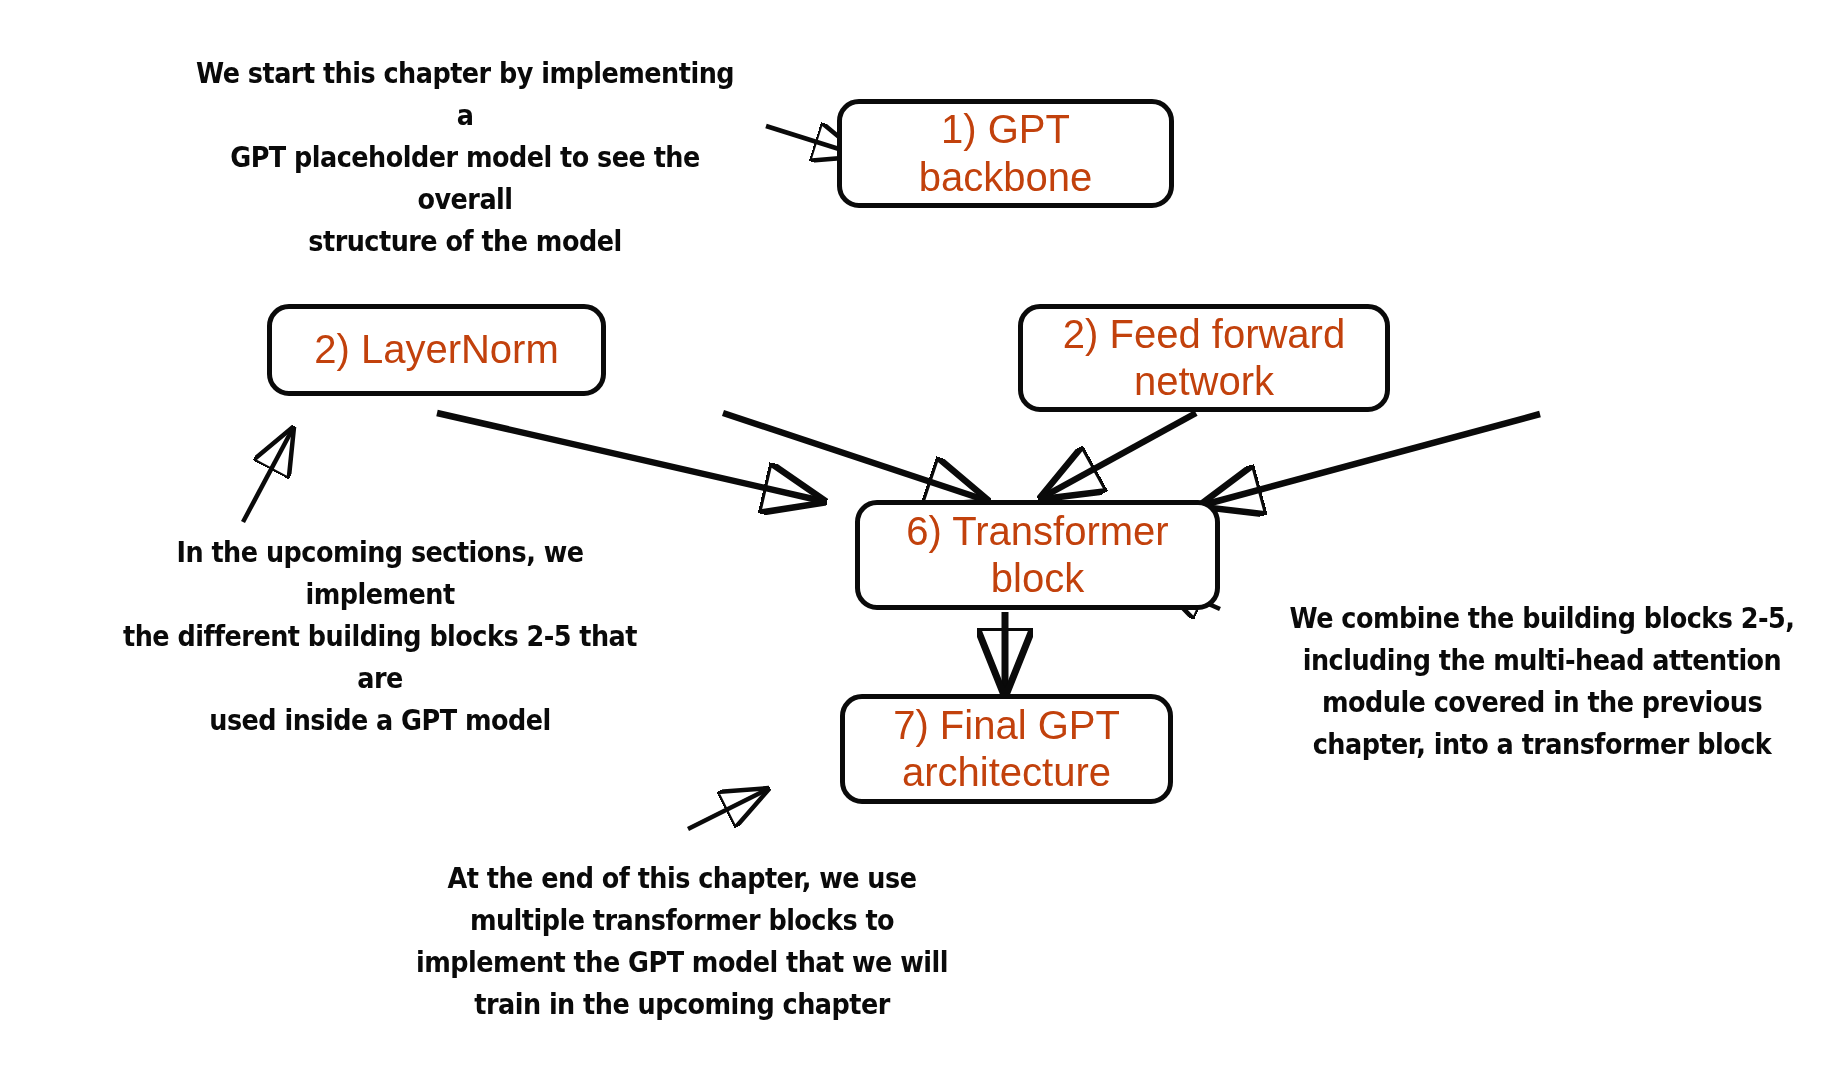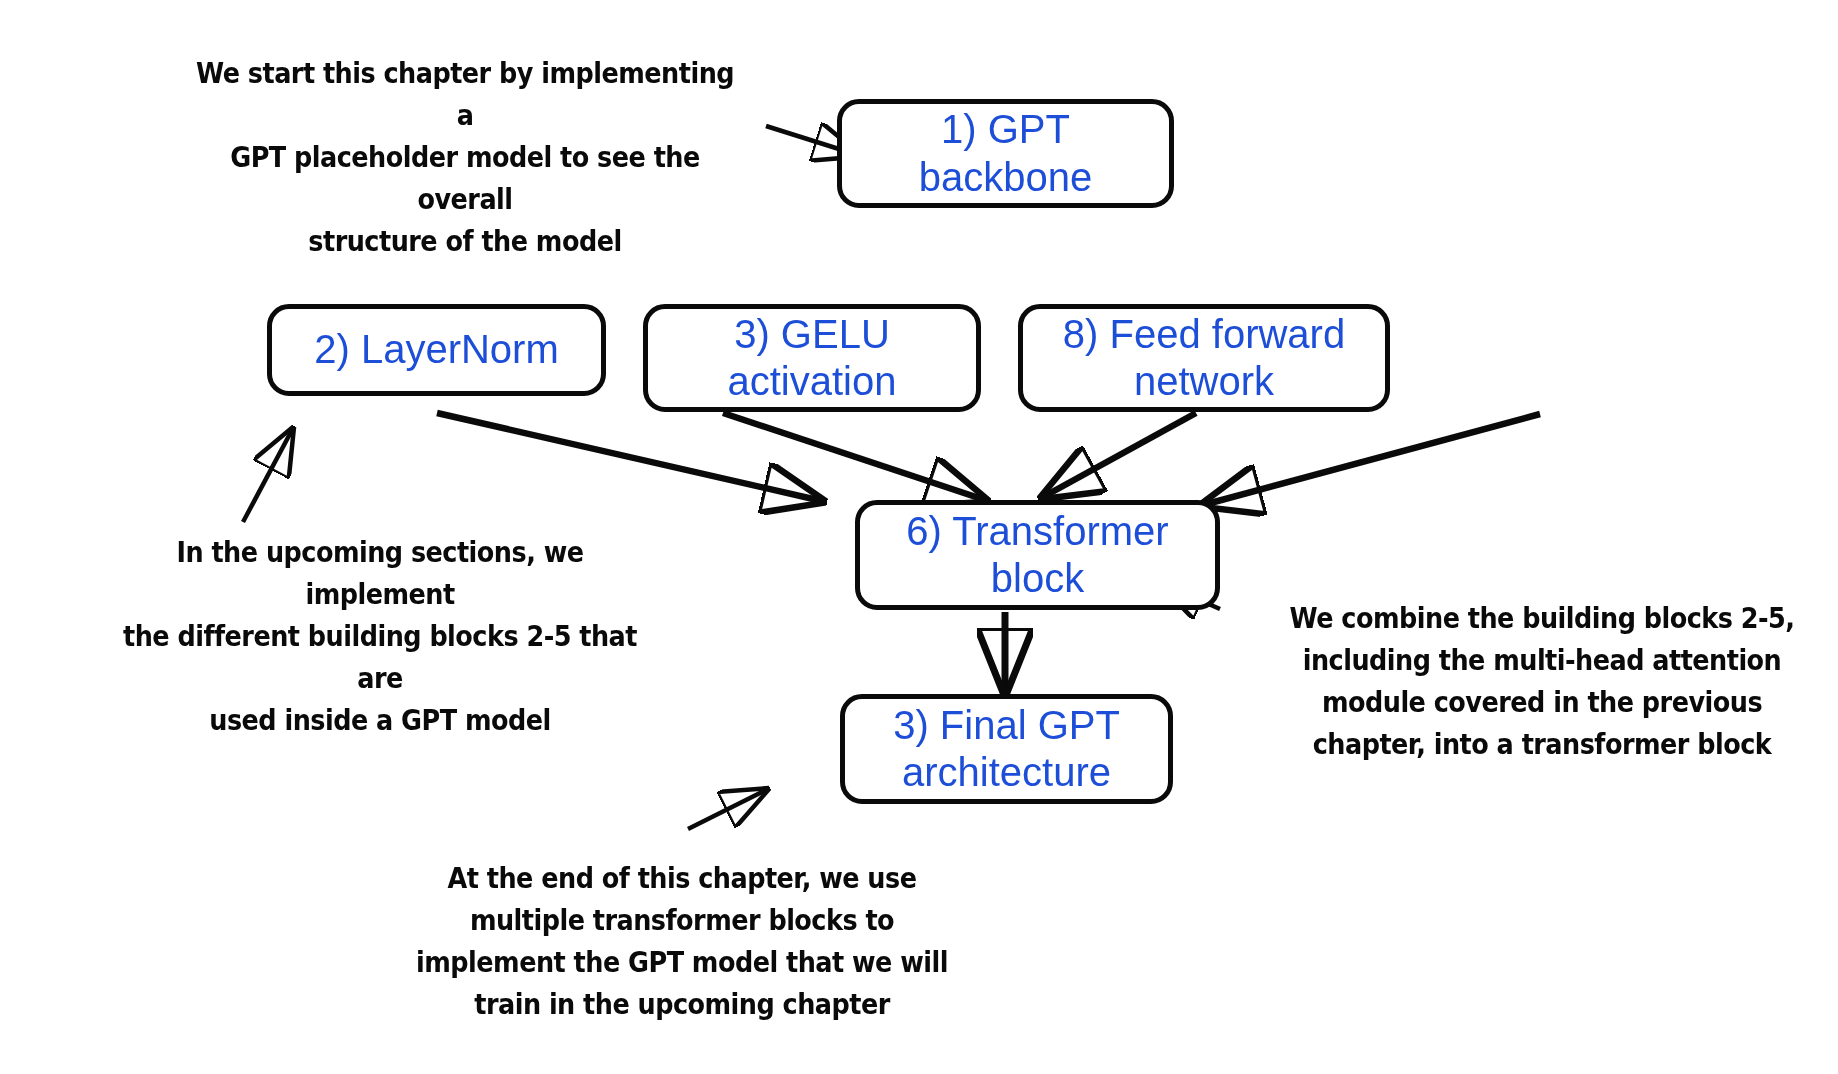--- a/index.html
+++ b/index.html
@@ -24,21 +24,21 @@
     border-radius: 22px;
     background: #ffffff;
     display: flex;
     align-items: center;
     justify-content: center;
     text-align: center;
     font-family: "Liberation Sans", sans-serif;
     font-weight: 400;
     font-size: 40px;
     line-height: 1.18;
-    color: #1d4ed8;
+    color: #c2410c;
     letter-spacing: 0px;
     z-index: 3;
   }
   .node .label {
     display: block;
     white-space: pre-line;
     padding: 0 10px;
   }
   
   .note {
@@ -123,38 +123,34 @@
 
   <div class="node" style="left:837px; top:99px; width:337px; height:109px;">
     <span class="label">1) GPT
 backbone</span>
   </div>
 
   <div class="node" style="left:267px; top:304px; width:339px; height:92px;">
     <span class="label">2) LayerNorm</span>
   </div>
 
-  <div class="node" style="left:643px; top:304px; width:338px; height:108px;">
-    <span class="label">3) GELU
-activation</span>
-  </div>
 
   <div class="node" style="left:1018px; top:304px; width:372px; height:108px;">
-    <span class="label">8) Feed forward
+    <span class="label">2) Feed forward
 network</span>
   </div>
 
 
   <div class="node" style="left:823px; top:500px; width:365px; height:110px;margin-left:32px;">
     <span class="label">6) Transformer
 block</span>
   </div>
 
   <div class="node" style="left:840px; top:694px; width:333px; height:110px;">
-    <span class="label">3) Final GPT
+    <span class="label">7) Final GPT
 architecture</span>
   </div>
 
   <div class="note" style="left:155px; top:52px; width:620px;">We start this chapter by implementing a
 GPT placeholder model to see the overall
 structure of the model</div>
 
   <div class="note" style="left:70px; top:531px; width:620px;">In the upcoming sections, we implement
 the different building blocks 2-5 that are
 used inside a GPT model</div>

